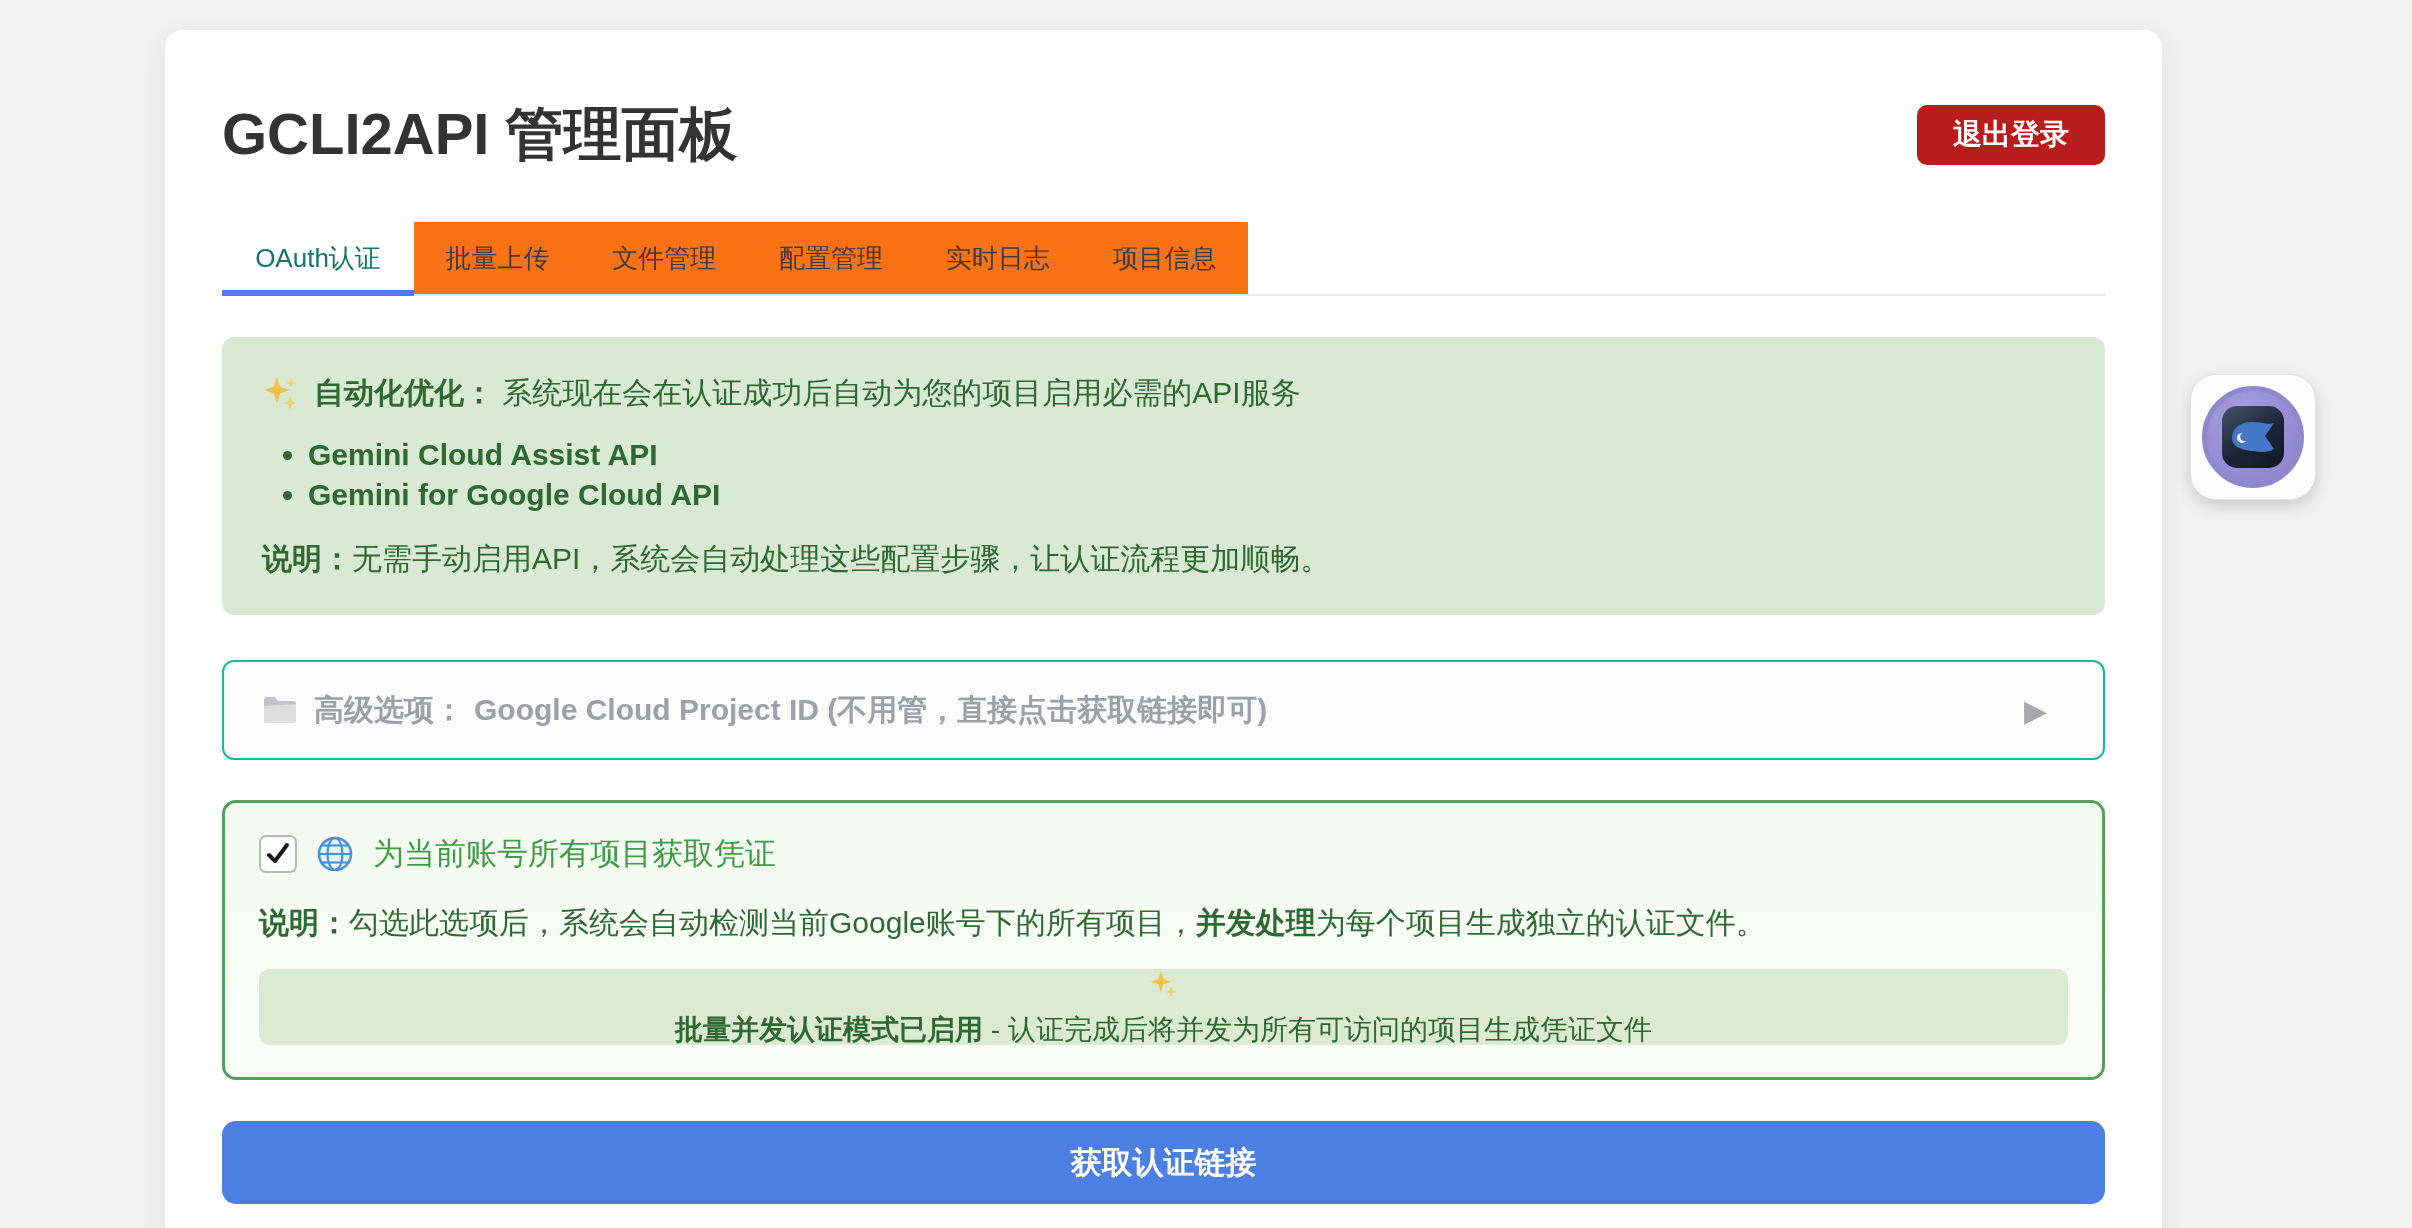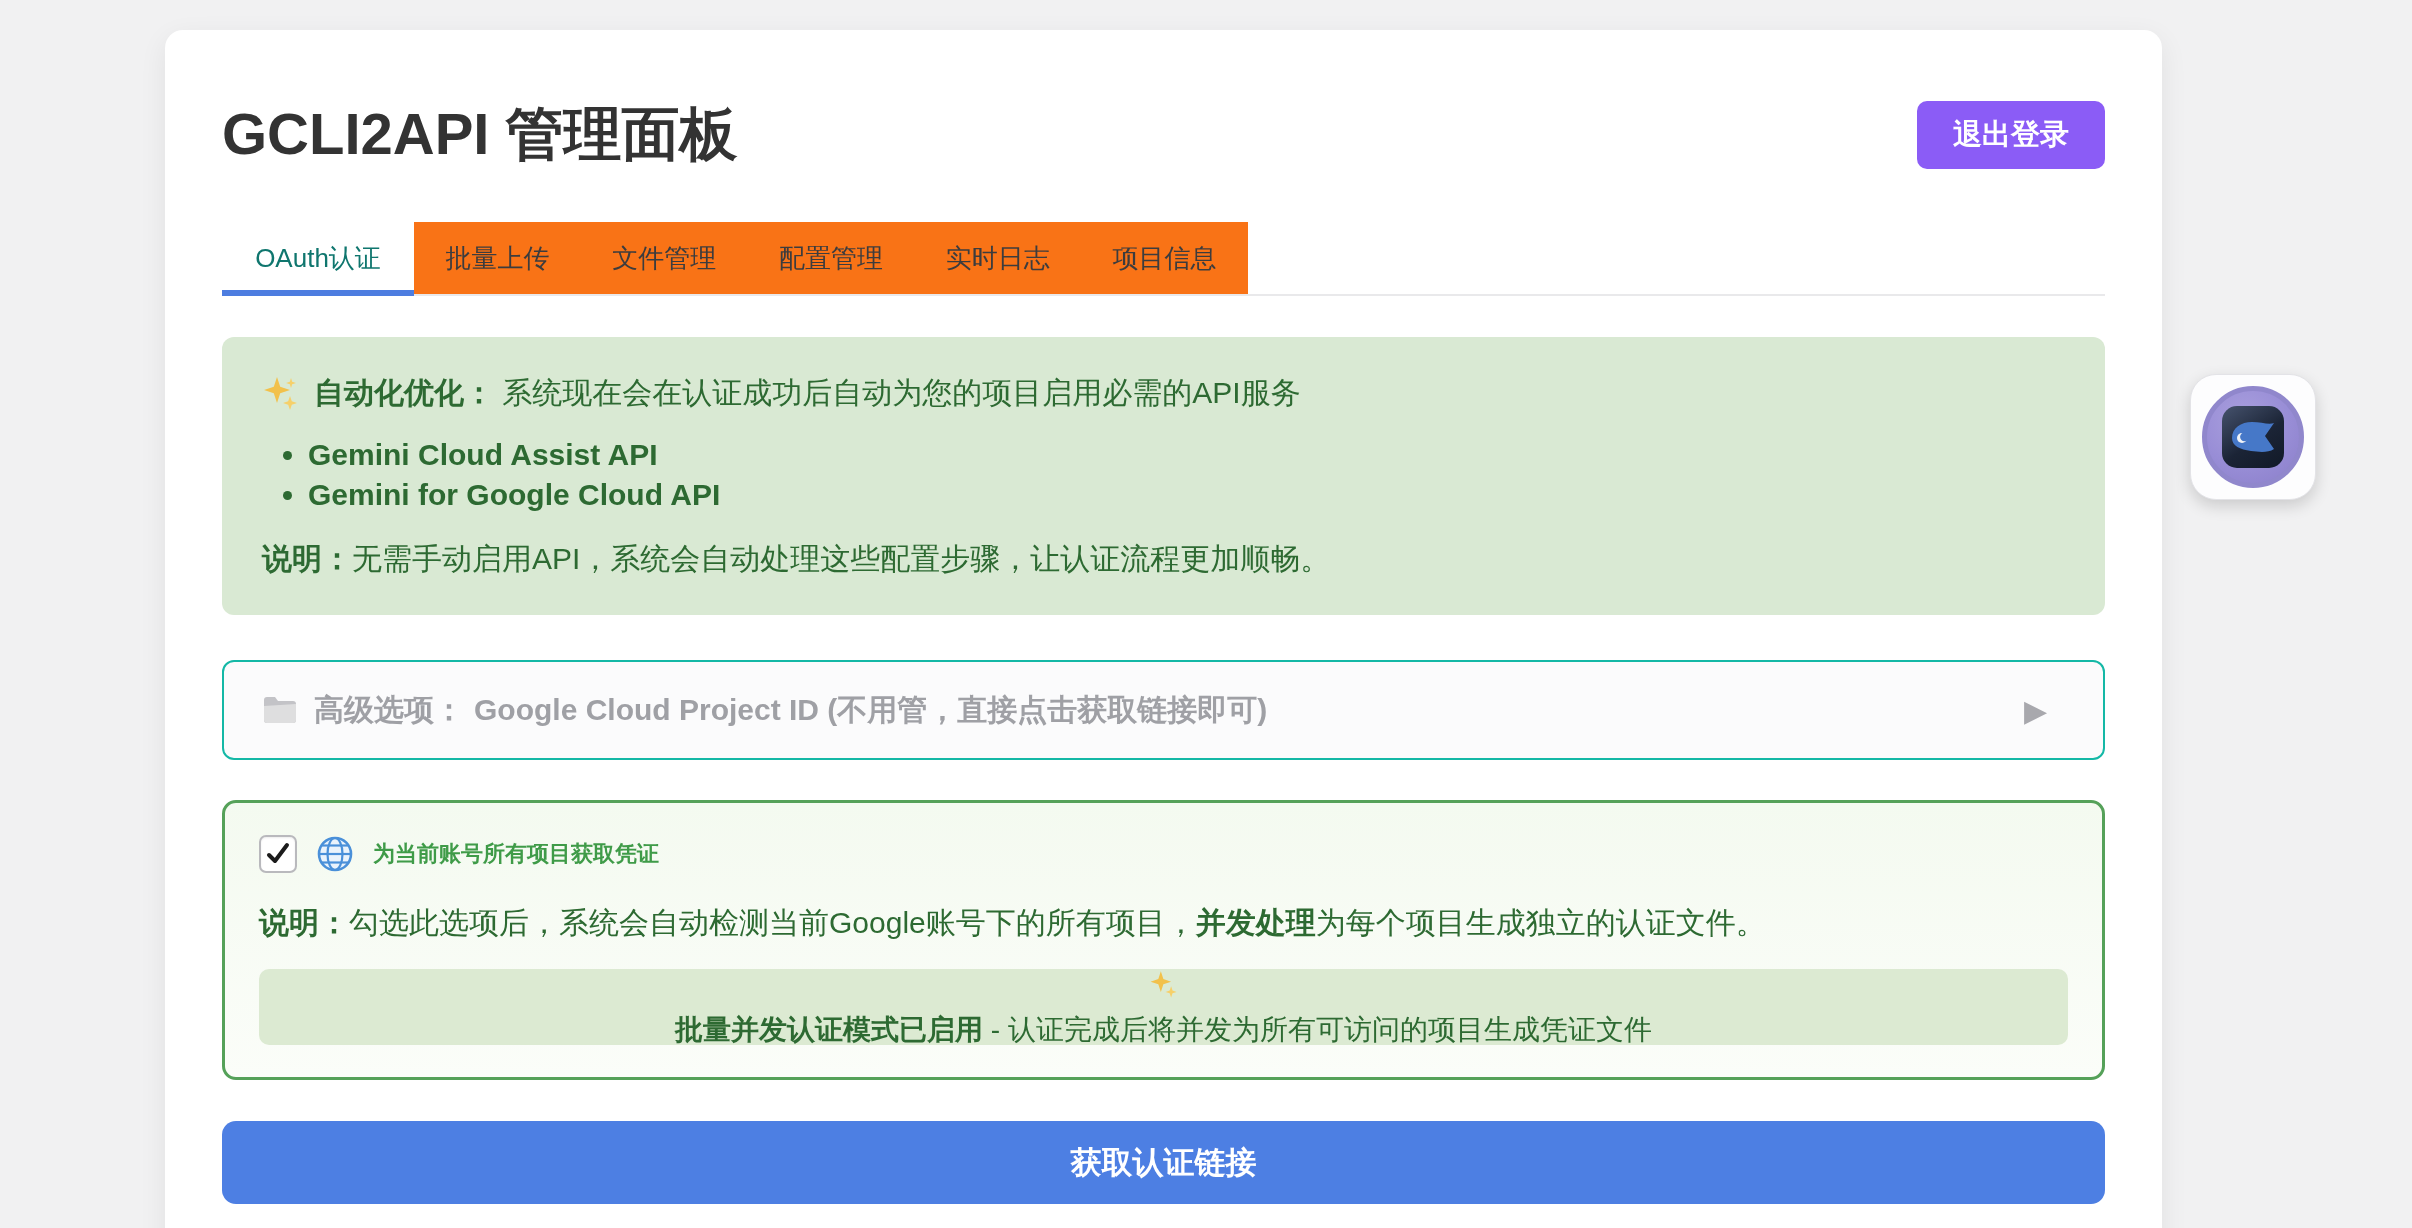--- a/index.html
+++ b/index.html
@@ -3,21 +3,21 @@
 <meta charset="utf-8">
 <style>
   html,body{margin:0;padding:0;width:2412px;height:1228px;overflow:hidden;
     background:#f1f1f2;font-family:"Liberation Sans",sans-serif;}
   .card{position:absolute;left:165px;top:30px;width:1997px;height:1260px;
     background:#ffffff;border-radius:18px;box-shadow:0 8px 28px rgba(0,0,0,0.07);
     padding:65px 57px 0 57px;box-sizing:border-box;}
   
   .hdr{display:flex;justify-content:space-between;align-items:center;height:80px;}
   .title{font-size:58px;font-weight:800;color:#333333;letter-spacing:0;}
-  .logout{height:68px;padding:0 36px;background:#8b5cf6;color:#ffffff;border:none;
+  .logout{height:60px;padding:0 36px;background:#b91c1c;color:#ffffff;border:none;
     border-radius:10px;font-size:29px;font-weight:700;cursor:pointer;
     font-family:"Liberation Sans",sans-serif;}
   
   .tabs{margin-top:47px;display:flex;height:72px;border-bottom:2px solid #e9e9eb;}
   .tab{display:flex;align-items:center;justify-content:center;font-size:26px;
     color:#3c3c3e;cursor:pointer;}
   .tab.active{width:192px;color:#0f766e;position:relative;background:#ffffff;}
   .tab.active::after{content:"";position:absolute;left:0;right:0;bottom:-2px;
     height:6px;background:#4d7de0;}
   .tabgroup{display:flex;width:834px;background:#f97316;}
@@ -37,21 +37,21 @@
   .advanced .grow{flex:1;}
   .arrow{color:#a8a8ad;font-size:30px;font-weight:400;margin-right:18px;}
   
   .panel{margin-top:40px;border:3px solid #55a159;border-radius:14px;
     background:linear-gradient(180deg,#f4faf0 0%,#fbfdf9 100%);
     padding:30px 34px 32px 34px;box-sizing:border-box;}
   .panel .row1{display:flex;align-items:center;gap:18px;height:42px;}
   .checkbox{width:34px;height:34px;background:#ffffff;border:2px solid #b9b9bd;
     border-radius:7px;display:flex;align-items:center;justify-content:center;cursor:pointer;
     box-shadow:inset 0 1px 2px rgba(0,0,0,0.08);}
-  .panel .ptitle{font-size:22px;font-weight:700;color:#3f9b48;}
+  .panel .ptitle{font-size:31px;font-weight:400;color:#3f9b48;}
   .panel .pnote{margin-top:26px;font-size:30px;line-height:44px;color:#2d6a32;}
   .status{margin-top:24px;height:76px;background:#dcead2;border-radius:10px;
     display:flex;align-items:center;gap:12px;padding:0 30px;color:#2d6a32;font-size:28px;flex-direction:column;}
   
   .authbtn{margin-top:41px;width:100%;height:83px;background:#4d7fe3;border:none;
     border-radius:14px;color:#ffffff;font-size:31px;font-weight:700;cursor:pointer;
     display:flex;align-items:center;justify-content:center;
     font-family:"Liberation Sans",sans-serif;}
   
   .appicon{position:absolute;left:2190px;top:374px;width:124px;height:124px;

